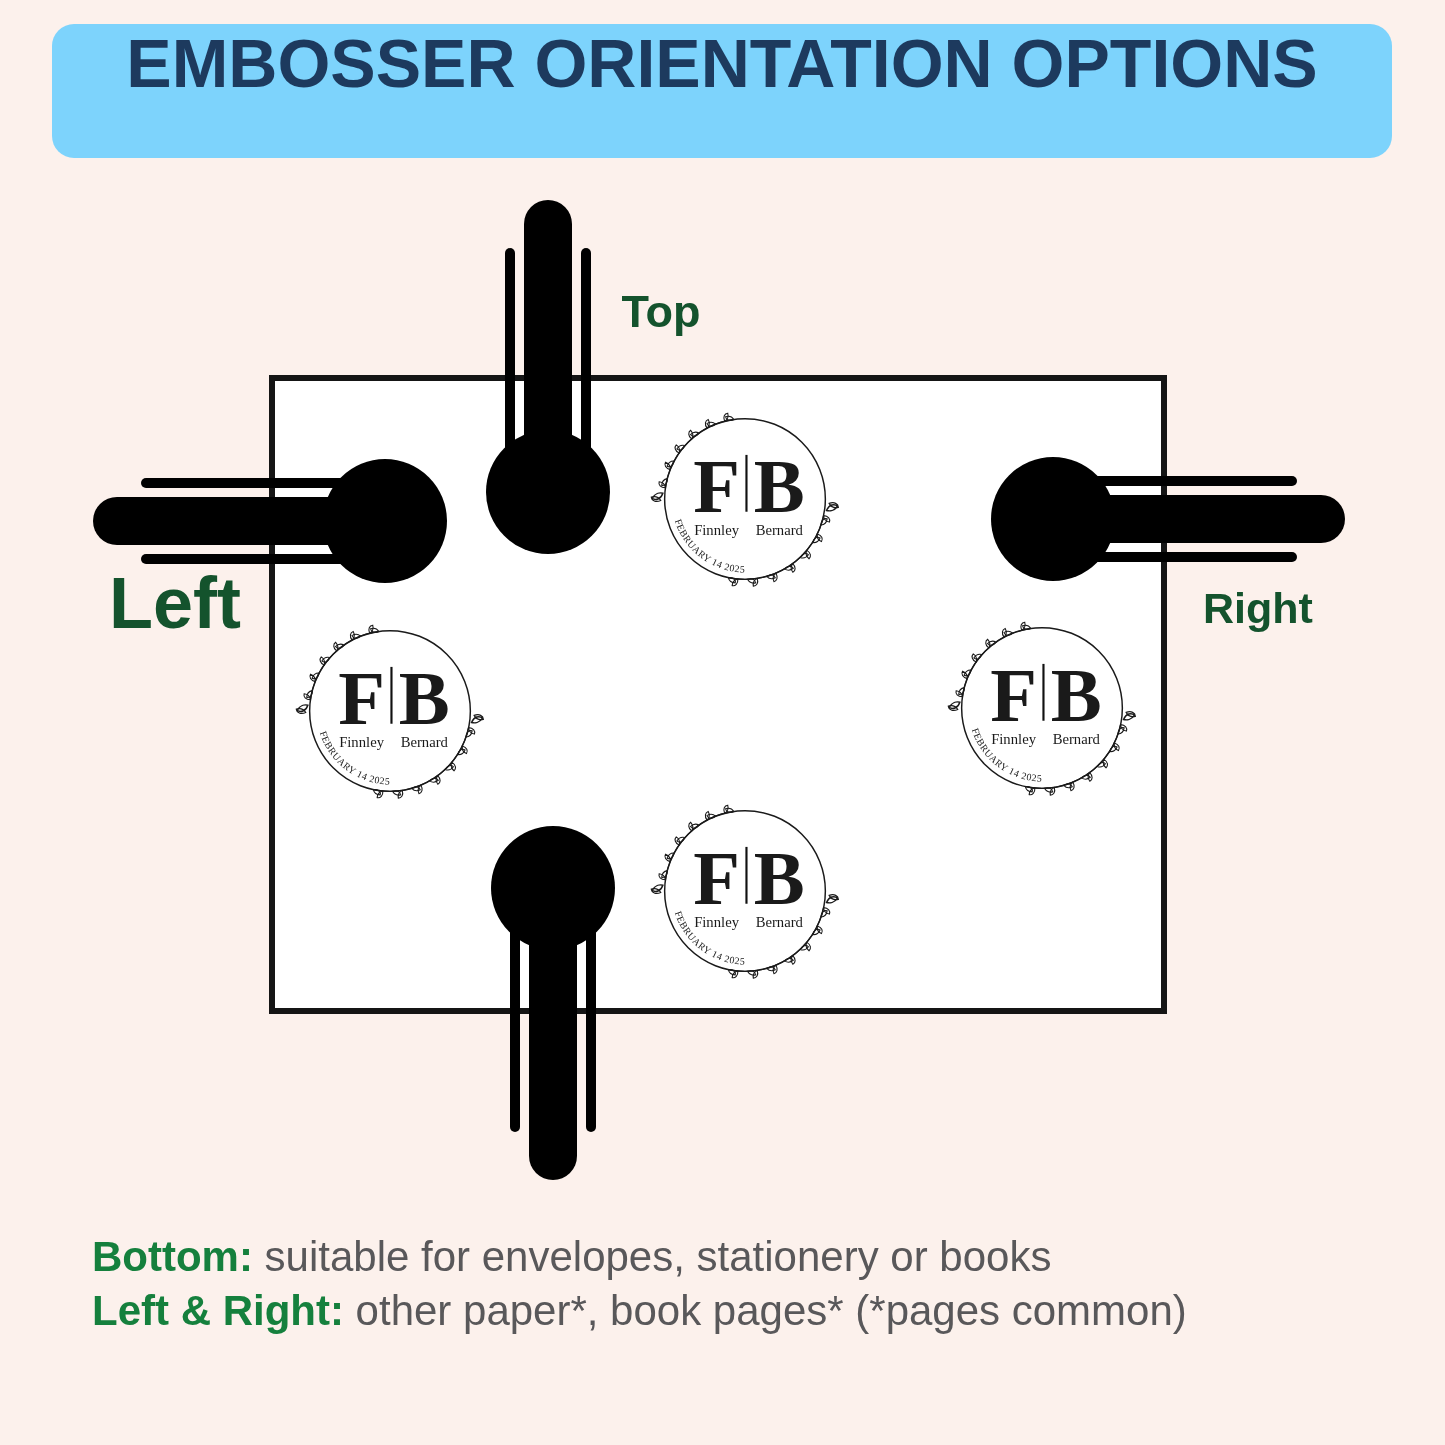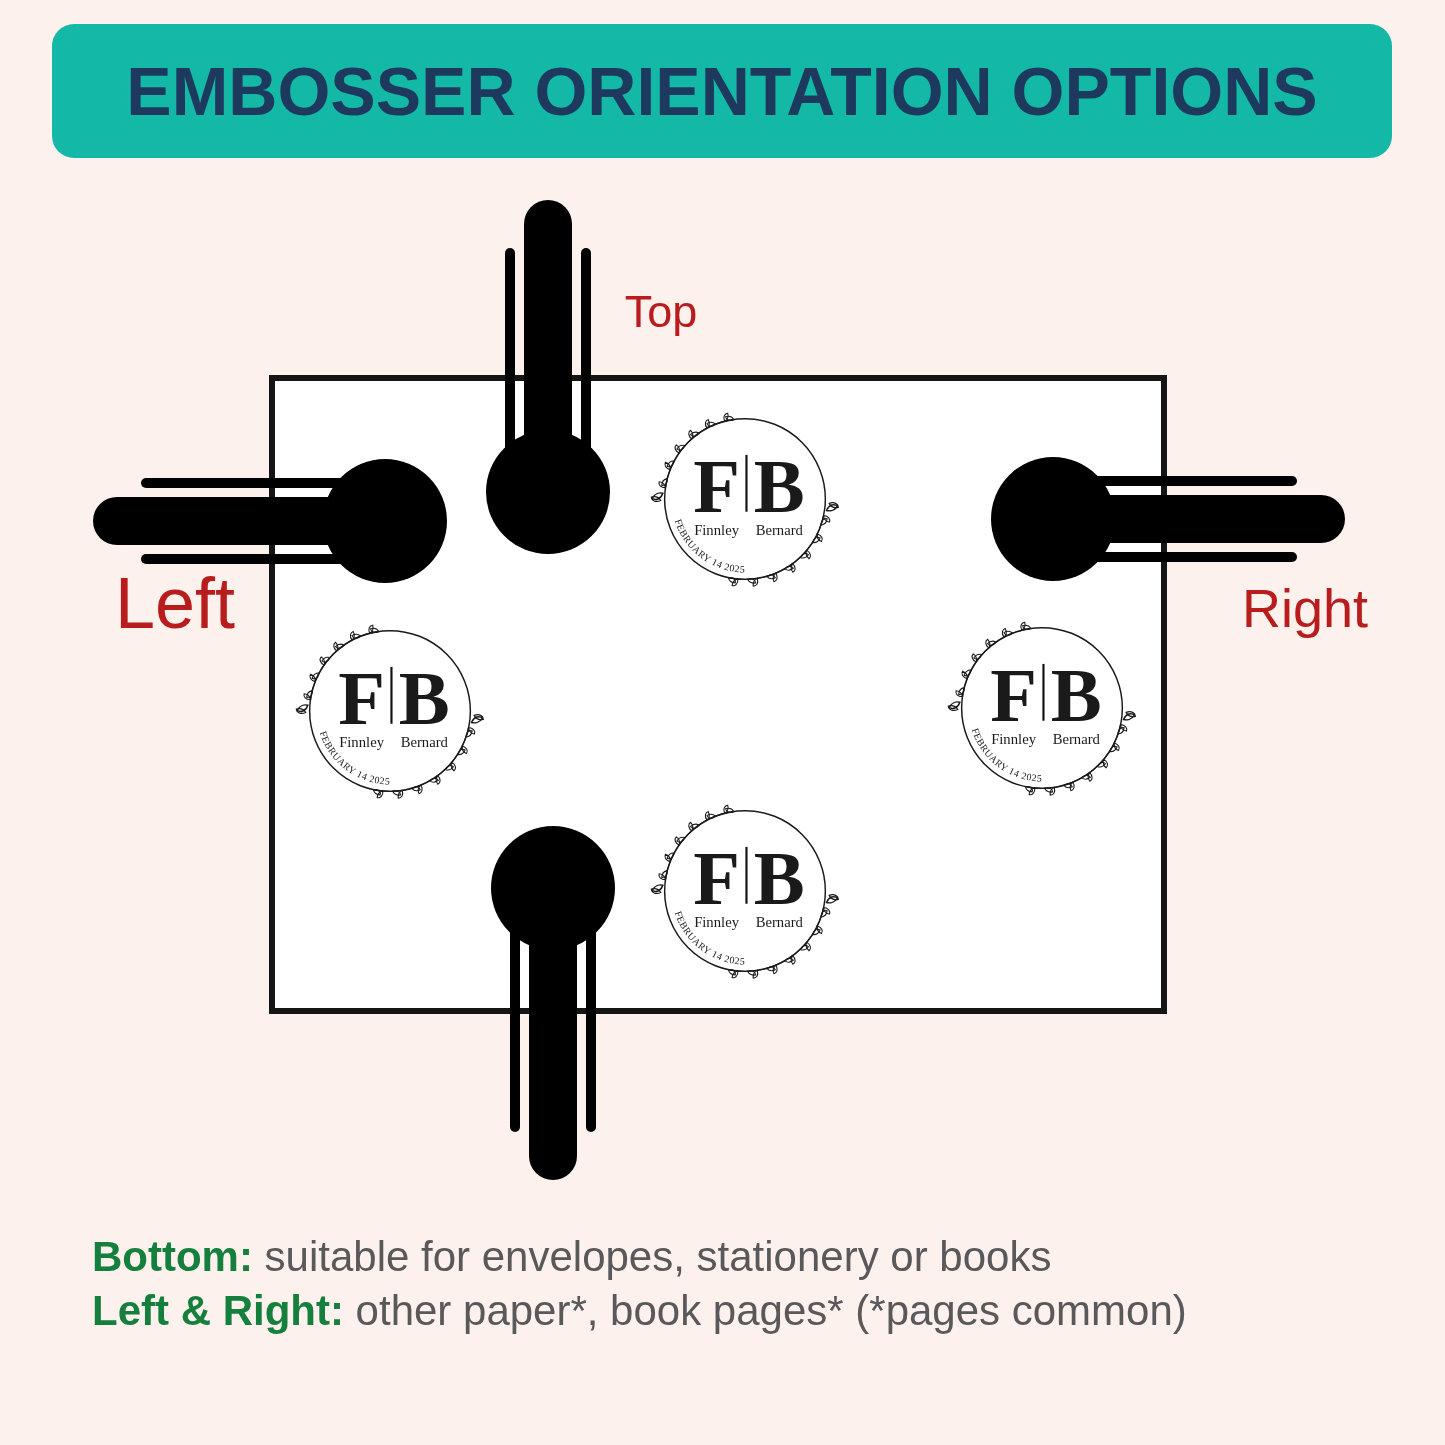--- a/index.html
+++ b/index.html
@@ -7,22 +7,22 @@
     width:1445px;height:1445px;
     background:#fcf1ec;
     font-family:"Liberation Sans", sans-serif;
     position:relative;overflow:hidden;
   }
   .stage{position:absolute;inset:0;}
 
   
   .banner{
     position:absolute;left:52px;top:24px;width:1340px;height:134px;
-    background:#14b8a6;border-radius:22px;
-    display:flex;align-items:center;justify-content:center;
+    background:#7dd3fc;border-radius:22px;
+    display:flex;justify-content:center;
   }
   .title{
     font-size:68px;font-weight:bold;letter-spacing:0px;
     color:#1d3a5e;white-space:nowrap;
   }
 
   
   .paper{
     position:absolute;left:269px;top:375px;width:898px;height:639px;
     background:#ffffff;border:6px solid #151515;box-sizing:border-box;
@@ -45,26 +45,26 @@
 
   
   .embosser{position:absolute;z-index:3;}
   .embosser-top{left:480px;top:195px;width:140px;height:365px;}
   .embosser-bottom{left:485px;top:820px;width:140px;height:365px;}
   .embosser-left{left:88px;top:453px;width:365px;height:140px;}
   .embosser-right{left:985px;top:451px;width:365px;height:140px;}
 
   
   .olabel{
-    position:absolute;z-index:4;color:#b91c1c;font-weight:normal;white-space:nowrap;
+    position:absolute;z-index:4;color:#14532d;font-weight:bold;white-space:nowrap;
     transform:translate(-50%,-50%);
   }
   .olabel-top{left:661px;top:312px;font-size:45px;}
   .olabel-left{left:175px;top:603px;font-size:72px;}
-  .olabel-right{left:1258px;top:608px;font-size:54px;margin-left:47px;}
+  .olabel-right{left:1258px;top:608px;font-size:43px;}
   .olabel-bottom{left:862px;top:1096px;font-size:57px;}
 
   
   .notes{position:absolute;left:92px;top:1230px;z-index:4;}
   .note-line{font-size:42px;line-height:54px;color:#59585a;white-space:nowrap;}
   .note-lead{color:#15803d;font-weight:bold;}
 </style>
 </head>
 <body>
 

